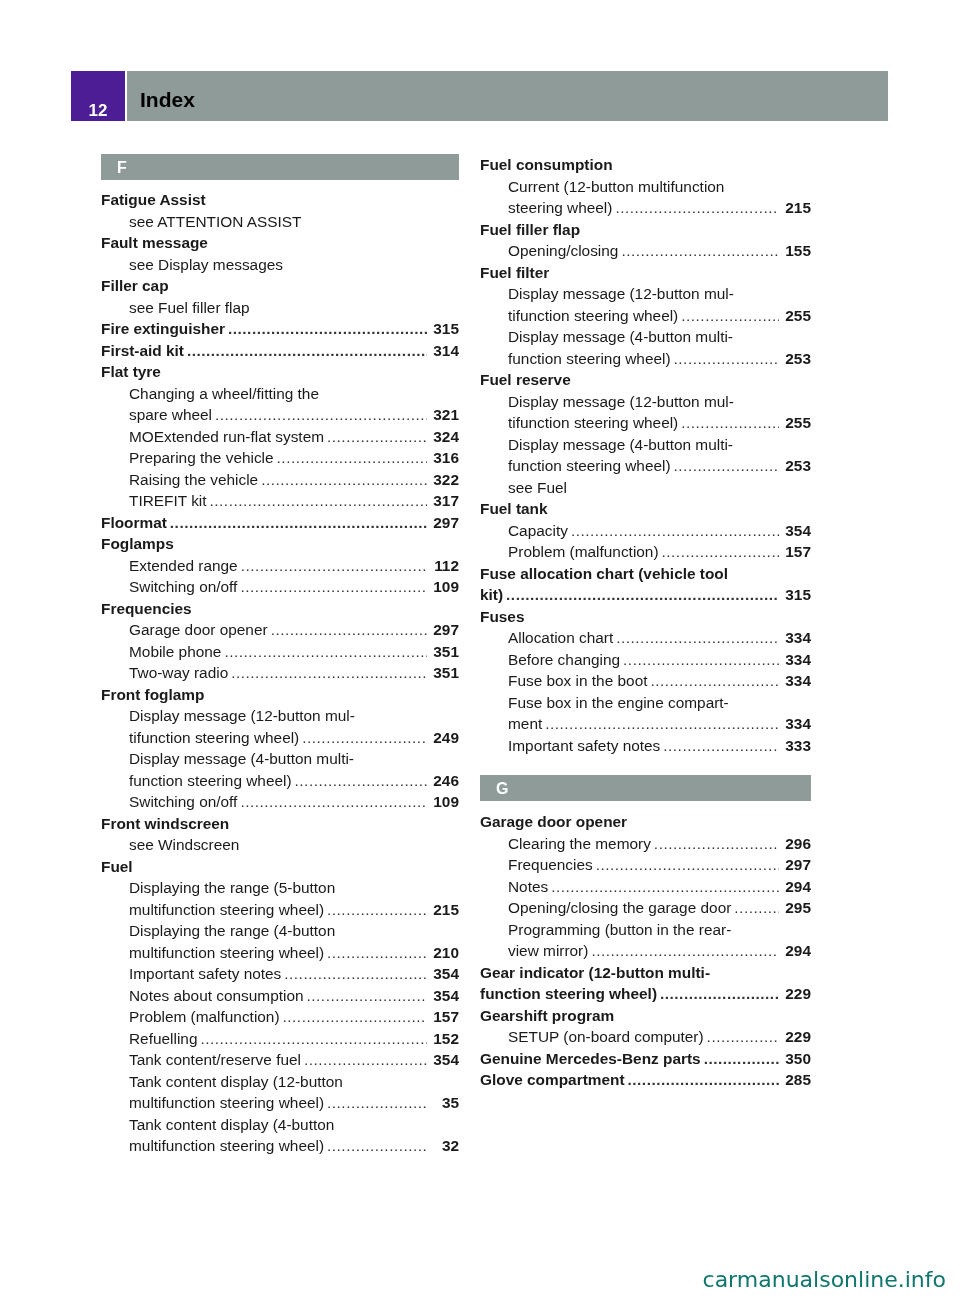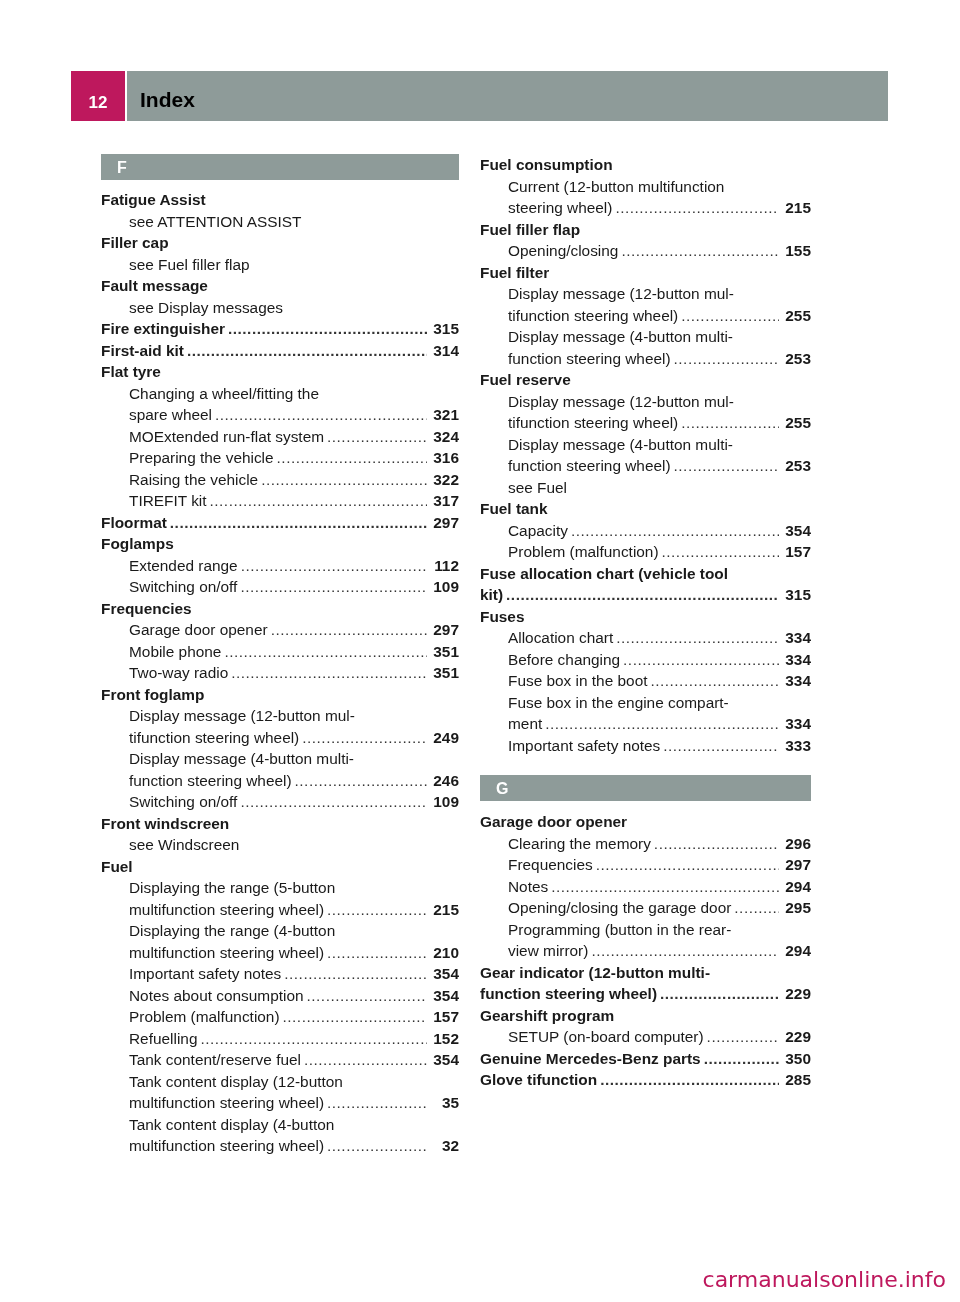--- a/index.html
+++ b/index.html
@@ -1,64 +1,64 @@
 <!DOCTYPE html>
 <html><head>
 <meta charset="utf-8">
 <style>
   html, body { margin: 0; padding: 0; background: #ffffff; }
   body { width: 960px; height: 1302px; position: relative; overflow: hidden;
          font-family: "Liberation Sans", "DejaVu Sans", sans-serif; color: #1a1a1a; }
   .header { position: absolute; left: 71px; top: 71px; width: 817px; height: 50px; display: flex; }
-  .header .pagenum { width: 54px; background: #be185d; color: #fff; font-weight: bold;
+  .header .pagenum { width: 54px; background: #4c1d95; color: #fff; font-weight: bold;
                      font-size: 17px; display: flex; align-items: flex-end; justify-content: center;
-                     padding-bottom: 8px; box-sizing: border-box; }
+                     box-sizing: border-box; }
   .header .sep { width: 2px; background: #fff; }
   .header .title { flex: 1; background: #8e9b99; color: #000000; font-weight: bold; font-size: 21px;
                    display: flex; align-items: flex-end; padding-left: 13px; padding-bottom: 9px; box-sizing: border-box; }
   .col { position: absolute; top: 154px; width: 358px; font-size: 15.4px; line-height: 21.5px; }
   .col.left { left: 101px; }
   .col.right { left: 480px; top: 154px; width: 331px; }
   .section-bar { background: #8e9b99; color: #fff; font-weight: bold; font-size: 16px;
                  height: 26px; line-height: 28px; padding-left: 16px; margin-bottom: 9px; }
   .section-bar.g { margin-top: 19px; margin-bottom: 10px; }
   .entry { display: block; }
   .head { font-weight: bold; }
   .sub { padding-left: 28px; }
   .line { display: flex; align-items: baseline; white-space: nowrap; }
   .line .txt { flex: none; }
   .line .dots { flex: 1; overflow: hidden; color: #333; margin: 0 4px 0 3px; }
   .line .dots::before { content: "........................................................................................................................"; letter-spacing: 0.5px; }
   .line .pg { flex: none; min-width: 28px; text-align: right; font-weight: bold; }
-  .watermark { position: absolute; right: 14px; bottom: 10px; color: #be185d; font-size: 22px;
+  .watermark { position: absolute; right: 14px; bottom: 10px; color: #0f766e; font-size: 22px;
                font-family: "DejaVu Sans", sans-serif; }
 </style>
 </head>
 <body>
 
 <div class="header">
   <div class="pagenum">12</div>
   <div class="sep"></div>
   <div class="title">Index</div>
 </div>
 
 <div class="col left">
   <div class="section-bar">F</div>
   <div id="left-list">
       <div class="entry">
         <div class="head">Fatigue Assist</div>
         <div class="sub">see ATTENTION ASSIST</div>
       </div>
       <div class="entry">
+        <div class="head">Fault message</div>
+        <div class="sub">see Display messages</div>
+      </div>
+      <div class="entry">
         <div class="head">Filler cap</div>
         <div class="sub">see Fuel filler flap</div>
-      </div>
-      <div class="entry">
-        <div class="head">Fault message</div>
-        <div class="sub">see Display messages</div>
       </div>
       <div class="entry">
         <div class="line head">
           <span class="txt">Fire extinguisher</span>
           <span class="dots"></span>
           <span class="pg">315</span>
         </div>
       </div>
       <div class="entry">
         <div class="line head">
@@ -365,21 +365,21 @@
       </div>
       <div class="entry">
         <div class="line head">
           <span class="txt">Genuine Mercedes-Benz parts</span>
           <span class="dots"></span>
           <span class="pg">350</span>
         </div>
       </div>
       <div class="entry">
         <div class="line head">
-          <span class="txt">Glove tifunction</span>
+          <span class="txt">Glove compartment</span>
           <span class="dots"></span>
           <span class="pg">285</span>
         </div>
       </div>
     </div>
 </div>
 
 <div class="watermark">carmanualsonline.info</div>
 
 </body></html>

